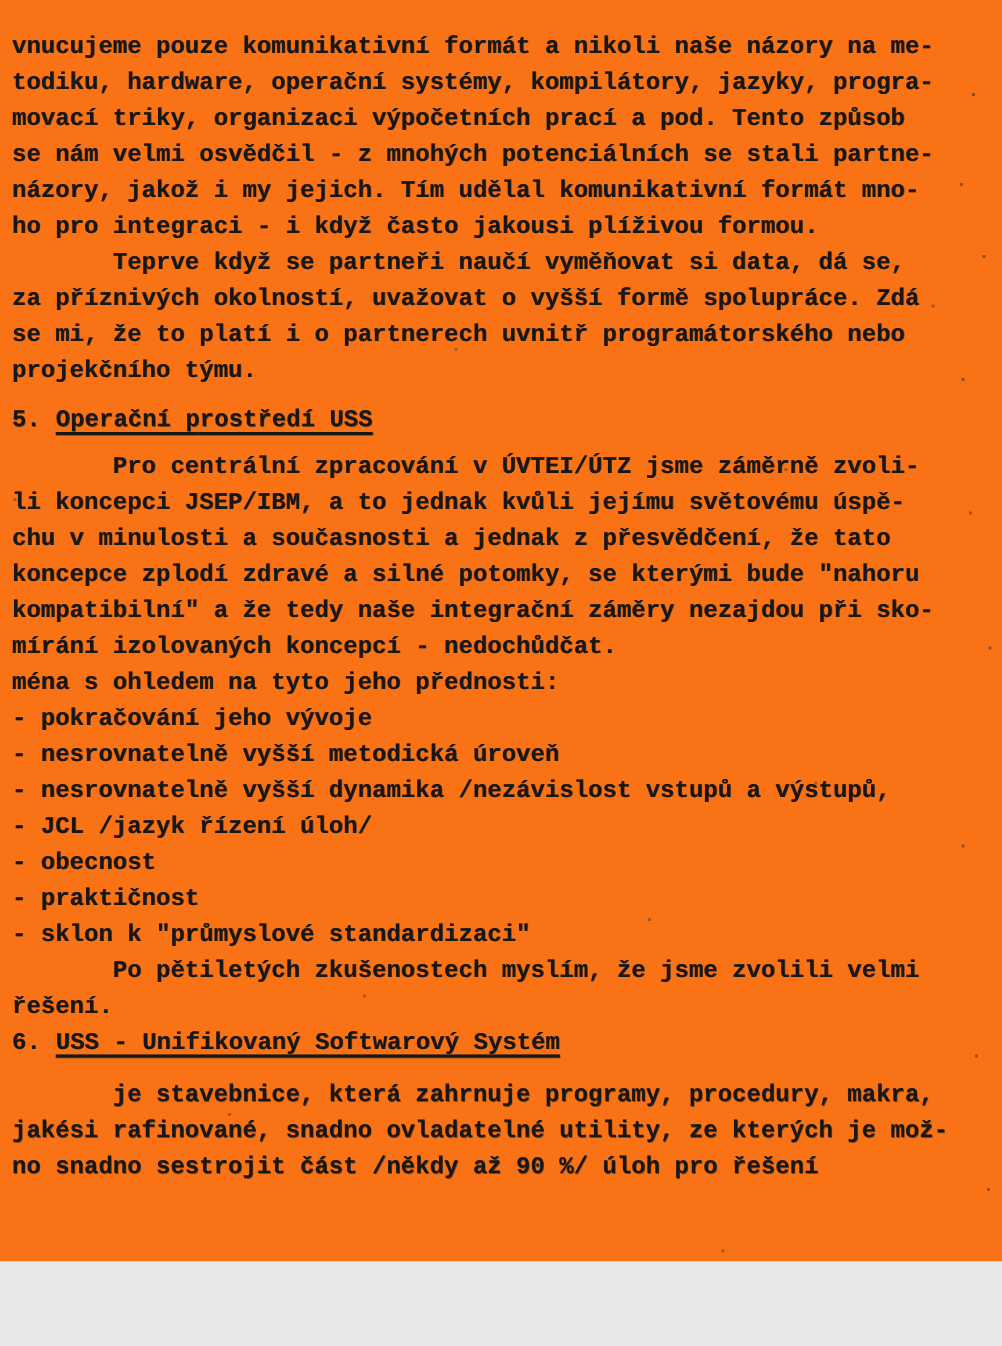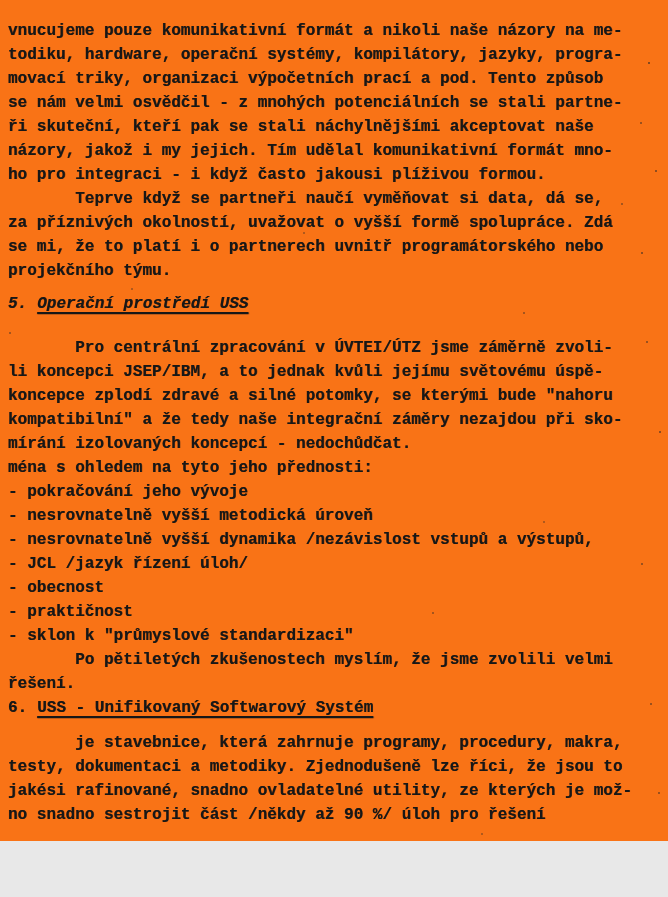--- a/index.html
+++ b/index.html
@@ -27,21 +27,21 @@
     height: 24px;
   }
   .para { margin: 0; }
   .heading { height: 26px; }
   .heading .num { margin-right: 10px; }
   .heading .u {
     text-decoration: underline;
     text-decoration-thickness: 2px;
     text-underline-offset: 4px;
   }
-  .h5 { margin-top: 9px; margin-bottom: 18px; font-style: italic; }
+  .h5 { margin-top: 9px; margin-bottom: 5px; }
   .h6 { margin-top: 0; margin-bottom: 9px; }
   
   .noise {
     position: absolute;
     top: 0; left: 0;
     width: 2px; height: 2px;
     background: transparent;
     pointer-events: none;
     box-shadow:
       648px 62px 0 rgba(40,40,40,0.55),
@@ -69,37 +69,37 @@
 </head>
 <body>
 
 <div class="page">
 
   <div class="para">
     <div class="ln">vnucujeme pouze komunikativní formát a nikoli naše názory na me-</div>
     <div class="ln">todiku, hardware, operační systémy, kompilátory, jazyky, progra-</div>
     <div class="ln">movací triky, organizaci výpočetních prací a pod. Tento způsob</div>
     <div class="ln">se nám velmi osvědčil - z mnohých potenciálních se stali partne-</div>
-    <div class="ln">ři skuteční, kteří pak se stali náchylnějšími akceptovat naše</div>
     <div class="ln">názory, jakož i my jejich. Tím udělal komunikativní formát mno-</div>
     <div class="ln">ho pro integraci - i když často jakousi plíživou formou.</div>
   </div>
 
   <div class="para">
     <div class="ln">       Teprve když se partneři naučí vyměňovat si data, dá se,</div>
     <div class="ln">za příznivých okolností, uvažovat o vyšší formě spolupráce. Zdá</div>
     <div class="ln">se mi, že to platí i o partnerech uvnitř programátorského nebo</div>
     <div class="ln">projekčního týmu.</div>
   </div>
 
   <div class="ln heading h5"><span class="num">5.</span><span class="u">Operační prostředí USS</span></div>
 
   <div class="para">
     <div class="ln">       Pro centrální zpracování v ÚVTEI/ÚTZ jsme záměrně zvoli-</div>
     <div class="ln">li koncepci JSEP/IBM, a to jednak kvůli jejímu světovému úspě-</div>
+    <div class="ln">chu v minulosti a současnosti a jednak z přesvědčení, že tato</div>
     <div class="ln">koncepce zplodí zdravé a silné potomky, se kterými bude "nahoru</div>
     <div class="ln">kompatibilní" a že tedy naše integrační záměry nezajdou při sko-</div>
     <div class="ln">mírání izolovaných koncepcí - nedochůdčat.</div>
   </div>
 
   <div class="para">
     <div class="ln">ména s ohledem na tyto jeho přednosti:</div>
   </div>
 
   <div class="para">
@@ -114,19 +114,18 @@
 
   <div class="para">
     <div class="ln">       Po pětiletých zkušenostech myslím, že jsme zvolili velmi</div>
     <div class="ln">řešení.</div>
   </div>
 
   <div class="ln heading h6"><span class="num">6.</span><span class="u">USS - Unifikovaný Softwarový Systém</span></div>
 
   <div class="para">
     <div class="ln">       je stavebnice, která zahrnuje programy, procedury, makra,</div>
-    <div class="ln">testy, dokumentaci a metodiky. Zjednodušeně lze říci, že jsou to</div>
     <div class="ln">jakési rafinované, snadno ovladatelné utility, ze kterých je mož-</div>
     <div class="ln">no snadno sestrojit část /někdy až 90 %/ úloh pro řešení</div>
   </div>
 
   <div class="noise"></div>
 </div>
 
 </body></html>

